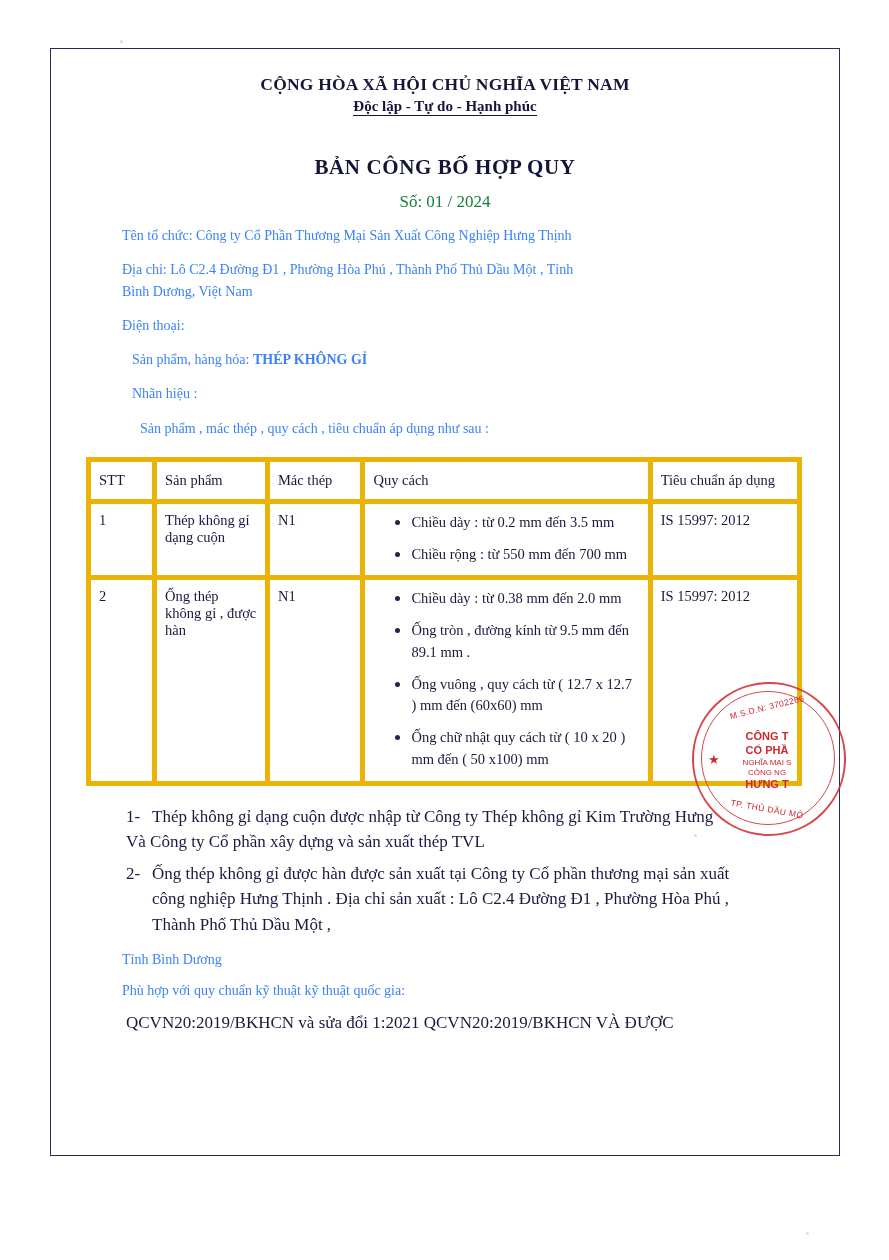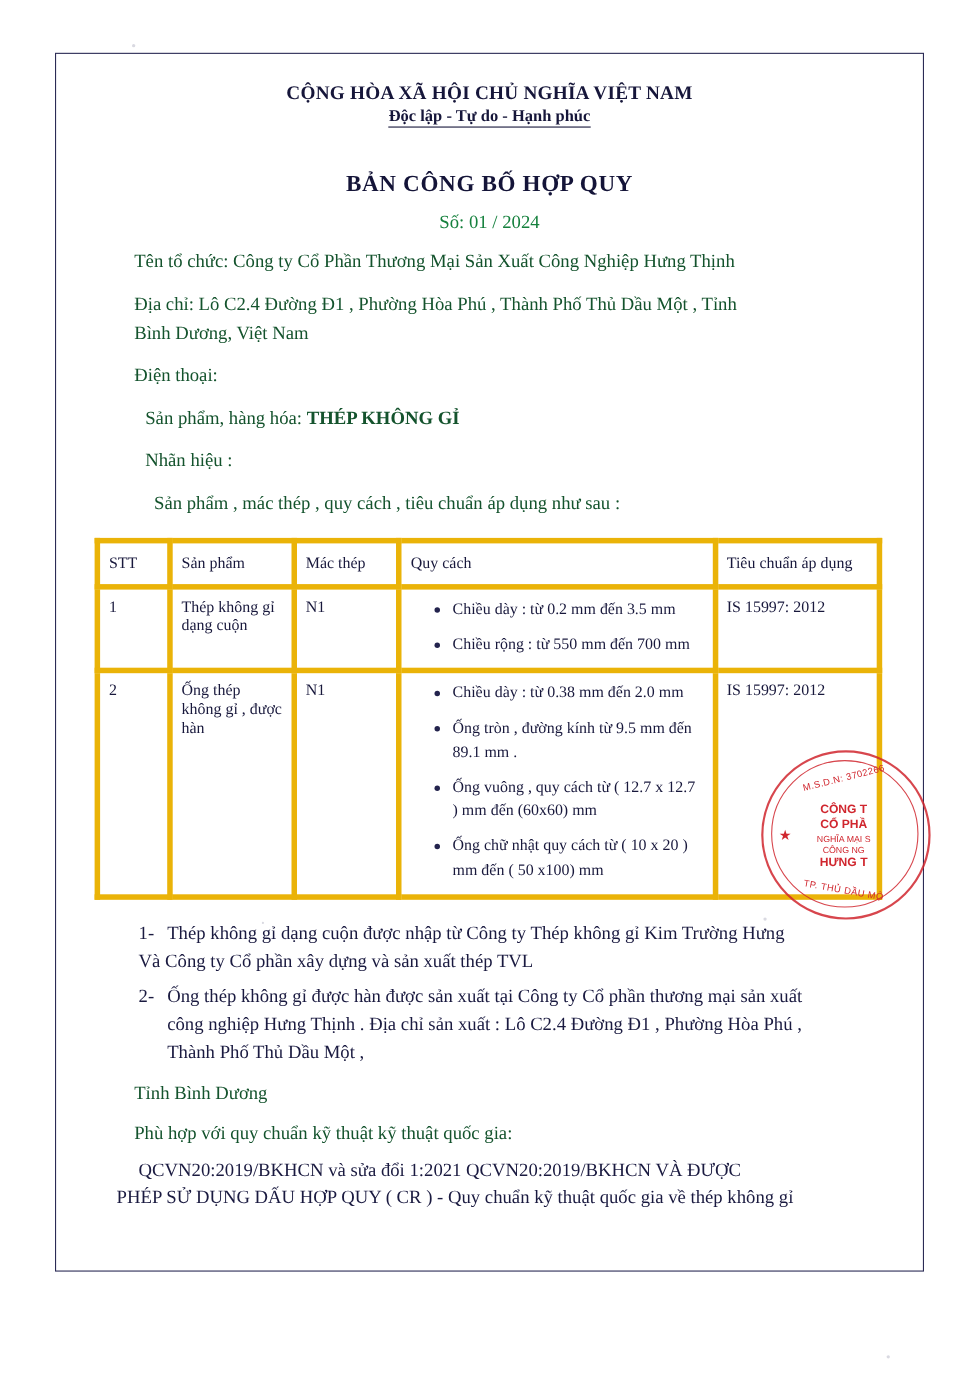--- a/index.html
+++ b/index.html
@@ -73,24 +73,24 @@
     color: #141438;
   }
   .doc-number {
     text-align: center;
     font-size: 17px;
     margin-top: 12px;
     color: #15803d;
   }
 
   .para {
-    font-size: 17px;
+    font-size: 14px;
     line-height: 1.52;
     margin-top: 13px;
-    color: #14532d;
+    color: #3b82f6;
   }
   .para.indent1 { margin-left: 38px; }
   .para.indent2 { margin-left: 48px; }
   .para.indent3 { margin-left: 56px; }
   .bold { font-weight: bold; }
 
   table.spec {
     border-collapse: collapse;
     width: 716px;
     margin: 18px 0 0 2px;
@@ -327,21 +327,20 @@
         <div class="note-text">Ống thép không gỉ được hàn được sản xuất tại Công ty Cổ phần thương mại sản xuất</div>
       </div>
       <div class="note-cont deep">công nghiệp Hưng Thịnh . Địa chỉ sản xuất : Lô C2.4 Đường Đ1 , Phường Hòa Phú ,</div>
       <div class="note-cont deep">Thành Phố Thủ Dầu Một ,</div>
     </div>
 
     <div class="closing">
       <div class="para indent1">Tỉnh Bình Dương</div>
       <div class="para indent1">Phù hợp với quy chuẩn kỹ thuật kỹ thuật quốc gia:</div>
       <div class="final">QCVN20:2019/BKHCN và sửa đổi 1:2021  QCVN20:2019/BKHCN VÀ ĐƯỢC</div>
-      <div class="final" style="margin-top:0; margin-left:22px;">PHÉP SỬ DỤNG DẤU HỢP QUY ( CR ) -  Quy chuẩn kỹ thuật quốc gia về thép không gỉ</div>
     </div>
 
     <div class="stamp">
       <div class="ring"></div>
       <div class="ring inner2"></div>
       <div class="star">★</div>
       <div class="arc-top">M.S.D.N: 3702266</div>
       <div class="core">
         <div>CÔNG T</div>
         <div>CỔ PHẦ</div>

